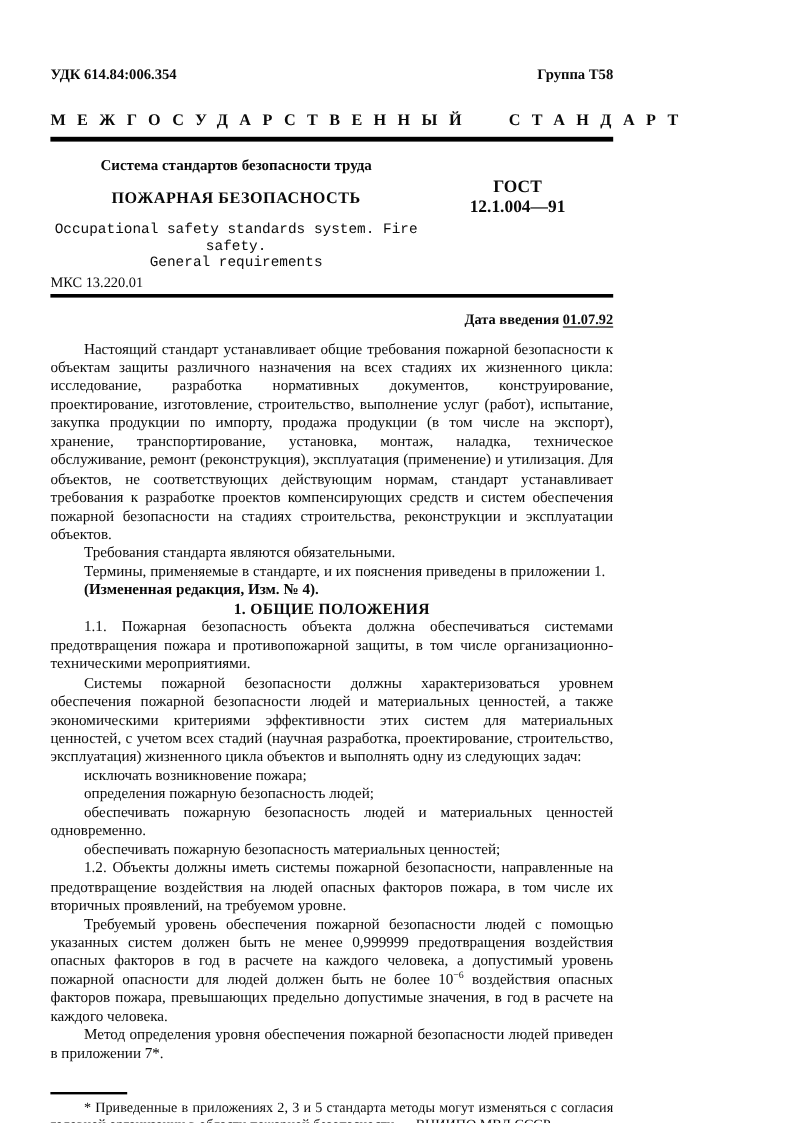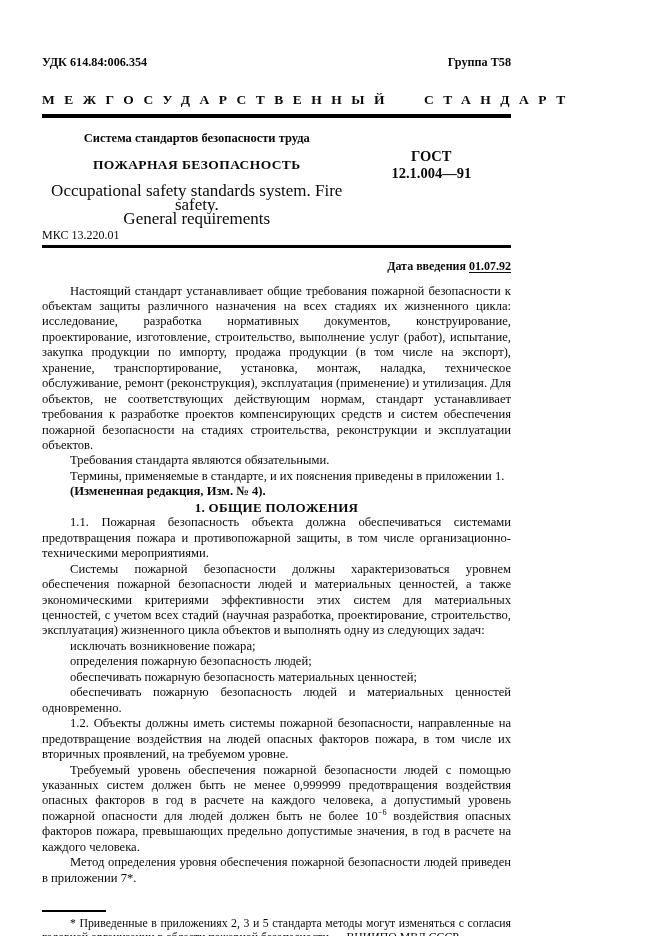--- a/index.html
+++ b/index.html
@@ -75,23 +75,24 @@
     margin-top: 11px;
     letter-spacing: 0.4px;
   }
   .sub-title {
     font-weight: bold;
     font-size: 12.5px;
     line-height: 15px;
     margin-top: 12px;
   }
   .eng-title {
-    font-size: 17px;
+    font-size: 12px;
     line-height: 14px;
     margin-top: 11px;
+    font-family: Liberation Mono, monospace;
   }
   .codes {
     font-size: 12px;
     line-height: 12.5px;
     margin-top: 3px;
   }
   .intro-date {
     text-align: right;
     font-weight: bold;
     font-size: 12px;
@@ -208,22 +209,22 @@
       <p>Требования стандарта являются обязательными.</p>
       <p>Термины, применяемые в стандарте, и их пояснения приведены в приложении 1.</p>
       <p class="bold">(Измененная редакция, Изм. № 4).</p>
 
       <p class="section-heading">1. ОБЩИЕ ПОЛОЖЕНИЯ</p>
 
       <p>1.1. Пожарная безопасность объекта должна обеспечиваться системами предотвращения пожара и противопожарной защиты, в том числе организационно-техническими мероприятиями.</p>
       <p>Системы пожарной безопасности должны характеризоваться уровнем обеспечения пожарной безопасности людей и материальных ценностей, а также экономическими критериями эффективности этих систем для материальных ценностей, с учетом всех стадий (научная разработка, проектирование, строительство, эксплуатация) жизненного цикла объектов и выполнять одну из следующих задач:</p>
       <p>исключать возникновение пожара;</p>
       <p>определения пожарную безопасность людей;</p>
+      <p>обеспечивать пожарную безопасность людей и материальных ценностей одновременно.</p>
       <p>обеспечивать пожарную безопасность материальных ценностей;</p>
-      <p>обеспечивать пожарную безопасность людей и материальных ценностей одновременно.</p>
       <p>1.2. Объекты должны иметь системы пожарной безопасности, направленные на предотвращение воздействия на людей опасных факторов пожара, в том числе их вторичных проявлений, на требуемом уровне.</p>
       <p><span>Требуемый уровень обеспечения пожарной безопасности людей с помощью указанных систем должен быть не менее 0,999999 предотвращения воздействия опасных факторов в год в расчете на каждого человека, а допустимый уровень пожарной опасности для людей должен быть не более 10</span><sup class="exp">−6</sup><span> воздействия опасных факторов пожара, превышающих предельно допустимые значения, в год в расчете на каждого человека.</span></p>
       <p>Метод определения уровня обеспечения пожарной безопасности людей приведен в приложении 7*.</p>
     </div>
 
     <div class="footnote">
       <div class="footnote-rule"></div>
       <p>* Приведенные в приложениях 2, 3 и 5 стандарта методы могут изменяться с согласия головной организации в области пожарной безопасности — ВНИИПО МВД СССР.</p>
     </div>
 

